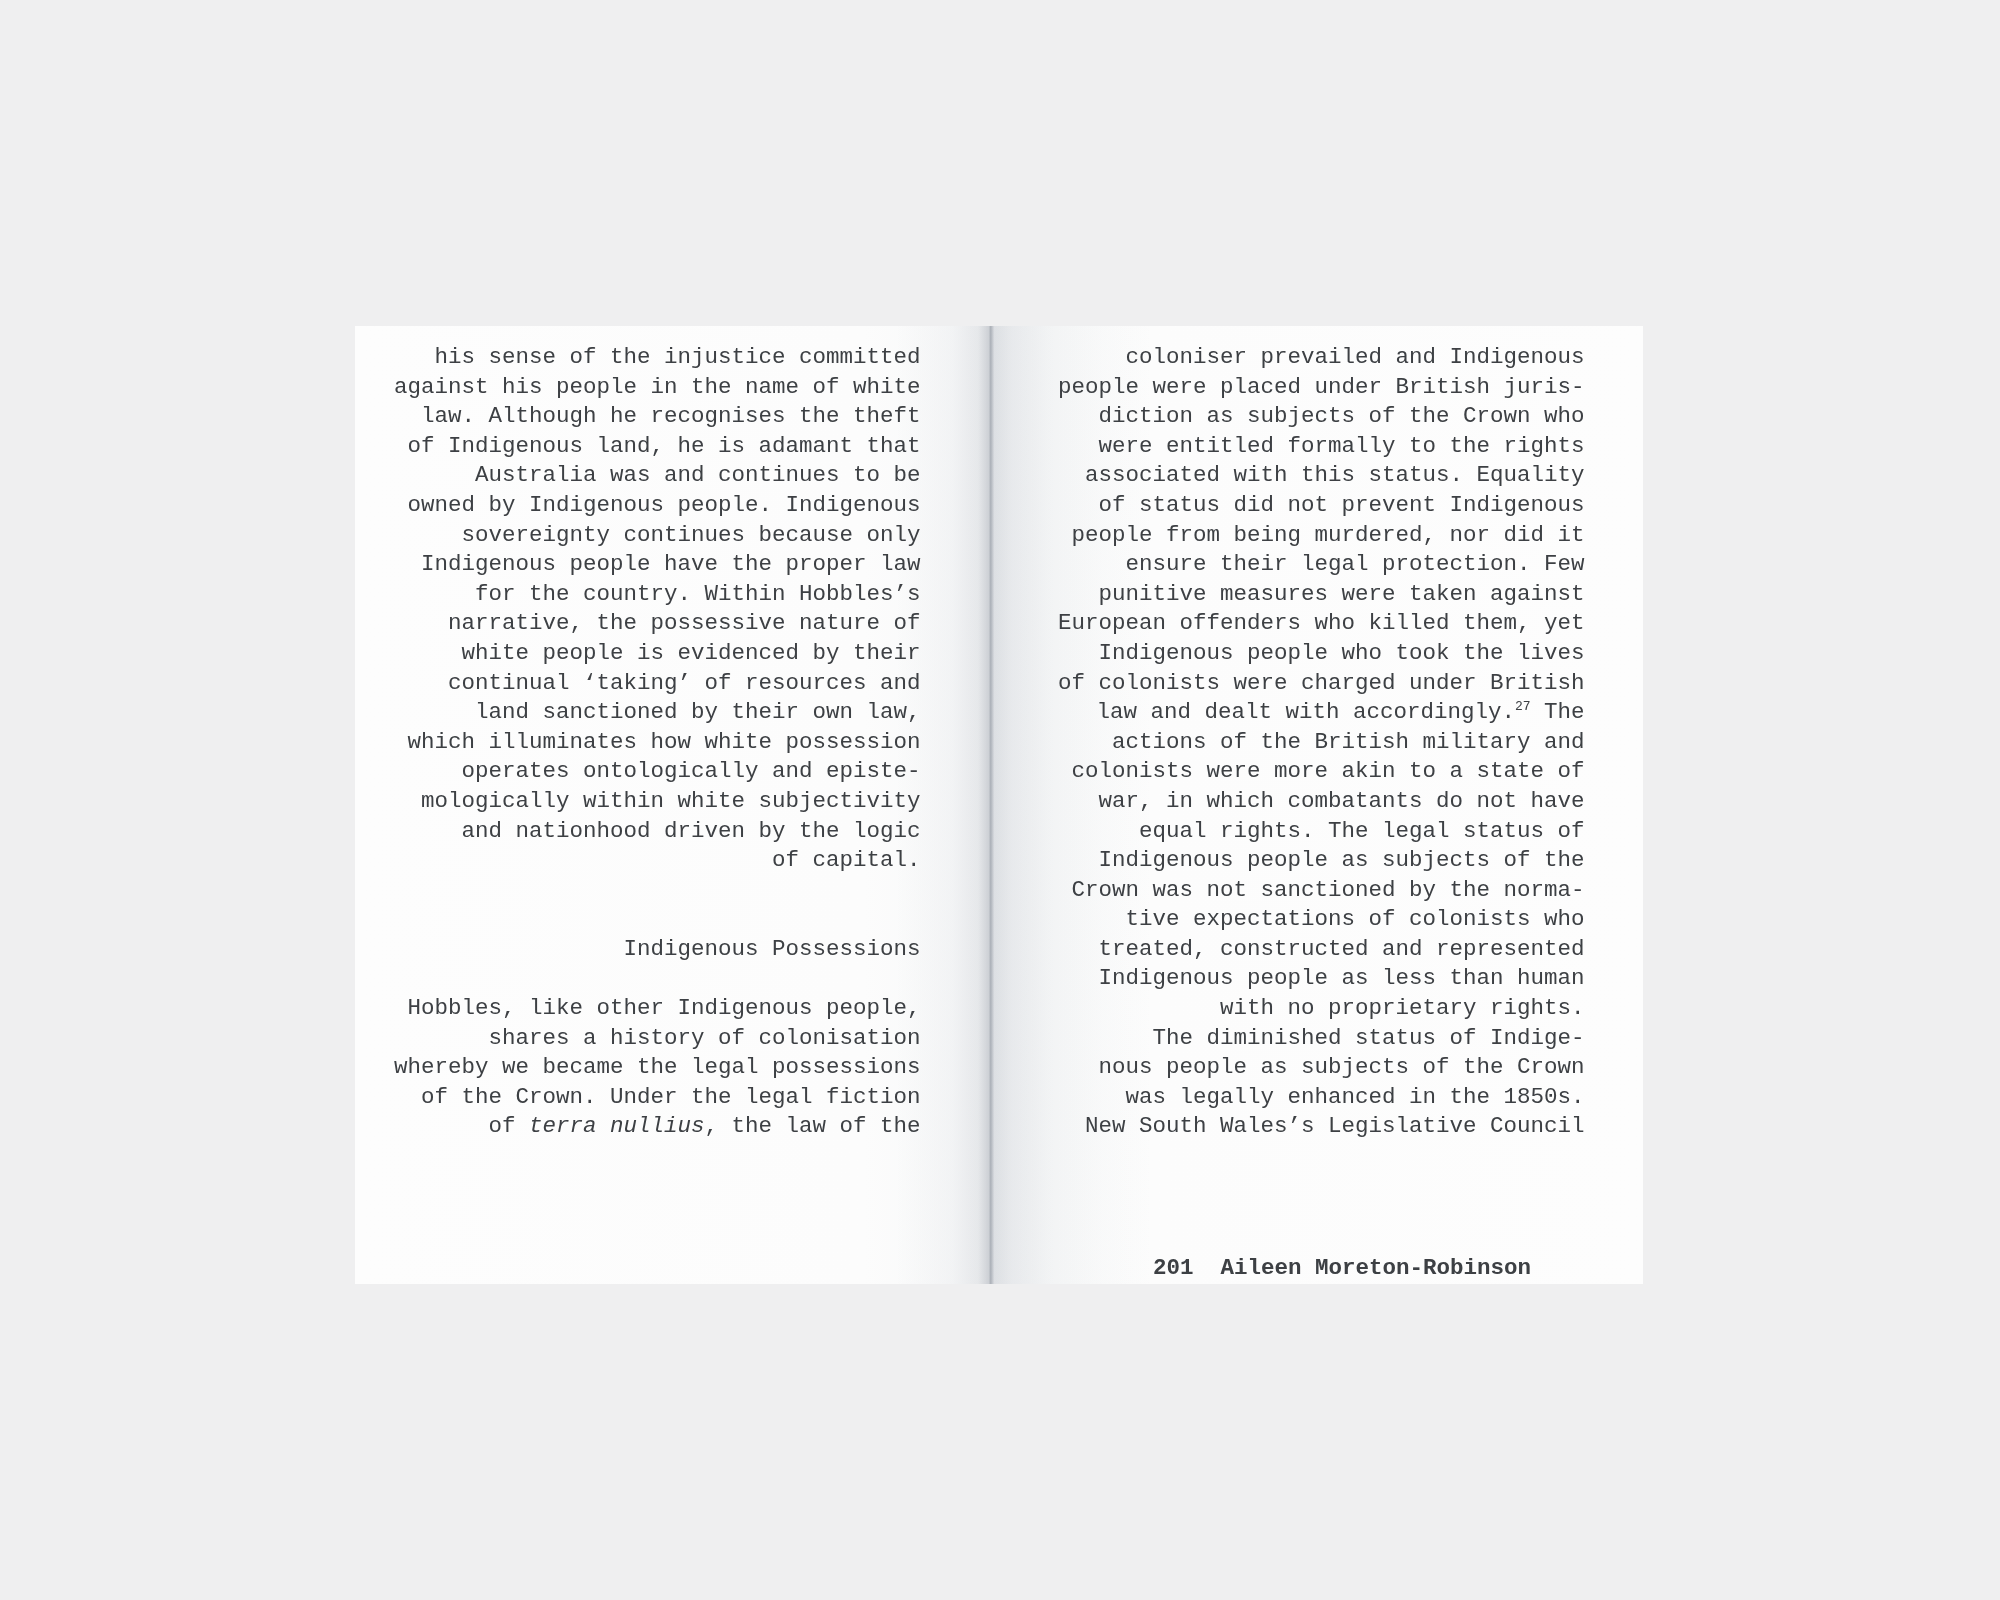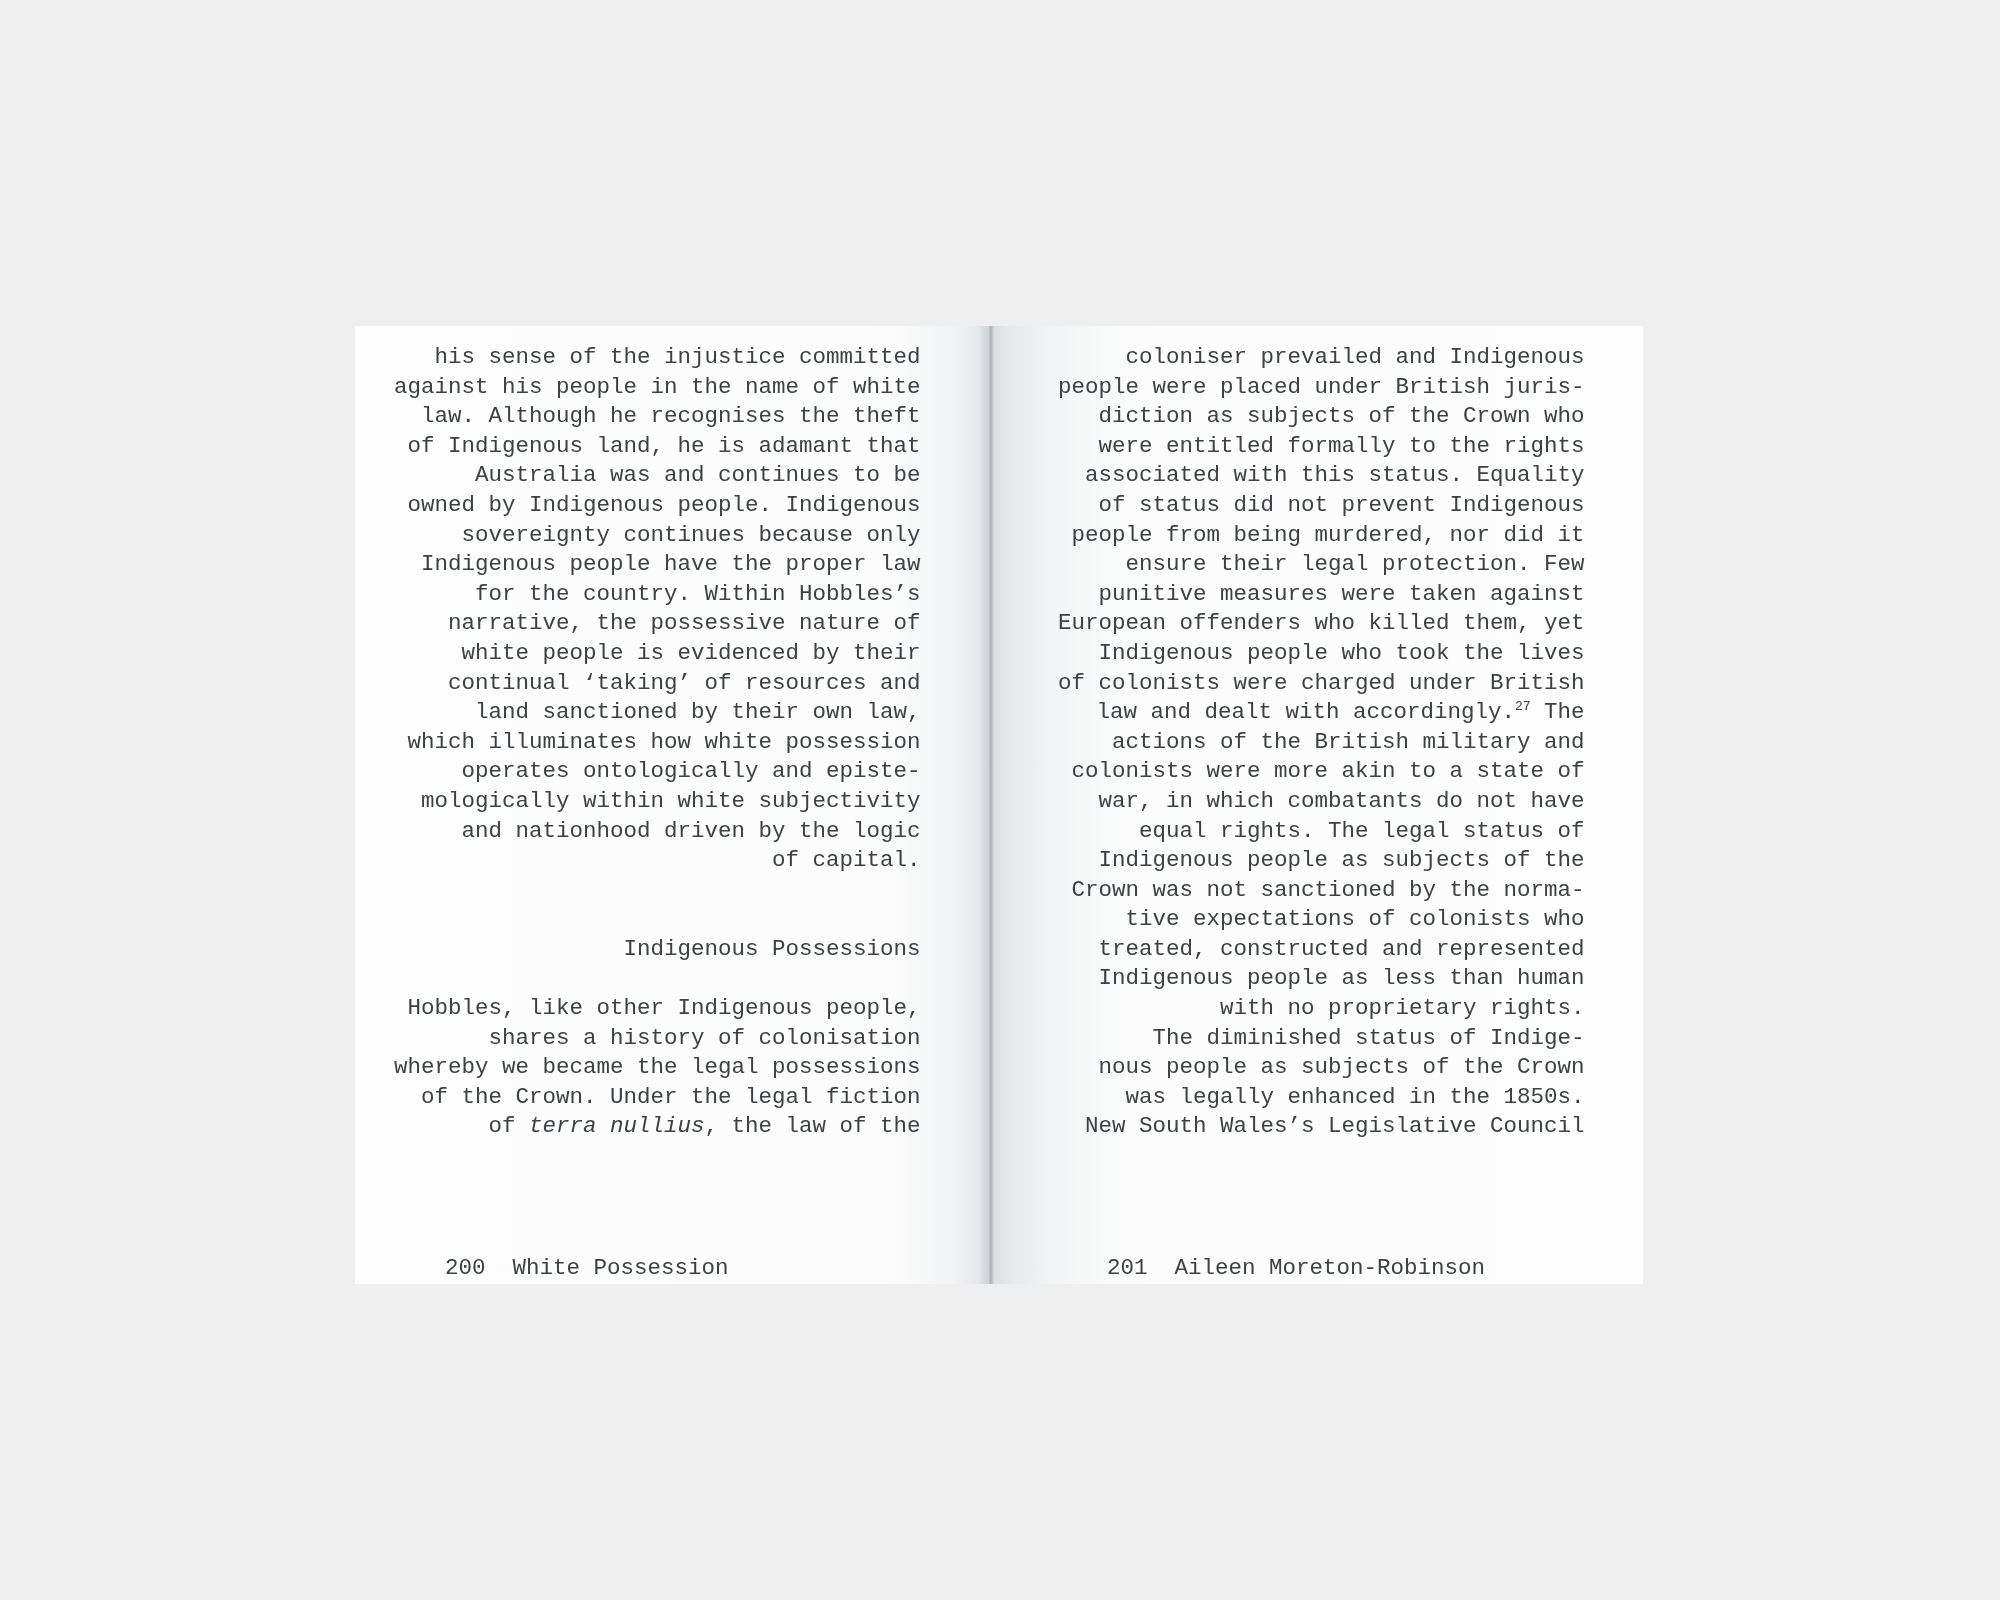--- a/index.html
+++ b/index.html
@@ -78,37 +78,34 @@
   }
 
   .footer {
     position: absolute;
     top: 898px;
     font-size: 22.5px;
     line-height: 29.6px;
     white-space: pre;
   }
   .footer.left  { left: 36px;  }
-  .footer.right { left: 698px; }
+  .footer.right { left: 744px; font-weight: bold; }
   .footer .running-title { margin-left: 27px; }
 </style>
 </head>
 <body>
 
 <div class="book-spread">
 
   <div class="page left"></div>
   <div class="page right"></div>
   <div class="spine-shadow"></div>
 
   <div class="page-text left"><div class="line">his sense of the injustice committed</div><div class="line">against his people in the name of white</div><div class="line">law. Although he recognises the theft</div><div class="line">of Indigenous land, he is adamant that</div><div class="line">Australia was and continues to be</div><div class="line">owned by Indigenous people. Indigenous</div><div class="line">sovereignty continues because only</div><div class="line">Indigenous people have the proper law</div><div class="line">for the country. Within Hobbles’s</div><div class="line">narrative, the possessive nature of</div><div class="line">white people is evidenced by their</div><div class="line">continual ‘taking’ of resources and</div><div class="line">land sanctioned by their own law,</div><div class="line">which illuminates how white possession</div><div class="line">operates ontologically and episte-</div><div class="line">mologically within white subjectivity</div><div class="line">and nationhood driven by the logic</div><div class="line">of capital.</div><div class="line">&nbsp;</div><div class="line">&nbsp;</div><div class="line">Indigenous Possessions</div><div class="line">&nbsp;</div><div class="line">Hobbles, like other Indigenous people,</div><div class="line">shares a history of colonisation</div><div class="line">whereby we became the legal possessions</div><div class="line">of the Crown. Under the legal fiction</div><div class="line"><span>of </span><span class="italic">terra nullius</span><span>, the law of the</span></div></div>
 
   <div class="page-text right"><div class="line">coloniser prevailed and Indigenous</div><div class="line">people were placed under British juris-</div><div class="line">diction as subjects of the Crown who</div><div class="line">were entitled formally to the rights</div><div class="line">associated with this status. Equality</div><div class="line">of status did not prevent Indigenous</div><div class="line">people from being murdered, nor did it</div><div class="line">ensure their legal protection. Few</div><div class="line">punitive measures were taken against</div><div class="line">European offenders who killed them, yet</div><div class="line">Indigenous people who took the lives</div><div class="line">of colonists were charged under British</div><div class="line"><span>law and dealt with accordingly.</span><span class="sup">27</span><span> The</span></div><div class="line">actions of the British military and</div><div class="line">colonists were more akin to a state of</div><div class="line">war, in which combatants do not have</div><div class="line">equal rights. The legal status of</div><div class="line">Indigenous people as subjects of the</div><div class="line">Crown was not sanctioned by the norma-</div><div class="line">tive expectations of colonists who</div><div class="line">treated, constructed and represented</div><div class="line">Indigenous people as less than human</div><div class="line">with no proprietary rights.</div><div class="line">     The diminished status of Indige-</div><div class="line">nous people as subjects of the Crown</div><div class="line">was legally enhanced in the 1850s.</div><div class="line">New South Wales’s Legislative Council</div></div>
 
-  <div class="footer left">
-    <span>200</span><span class="running-title">White Possession</span>
-  </div>
 
   <div class="footer right">
     <span>201</span><span class="running-title">Aileen Moreton-Robinson</span>
   </div>
 
 </div>
 
 </body></html>

